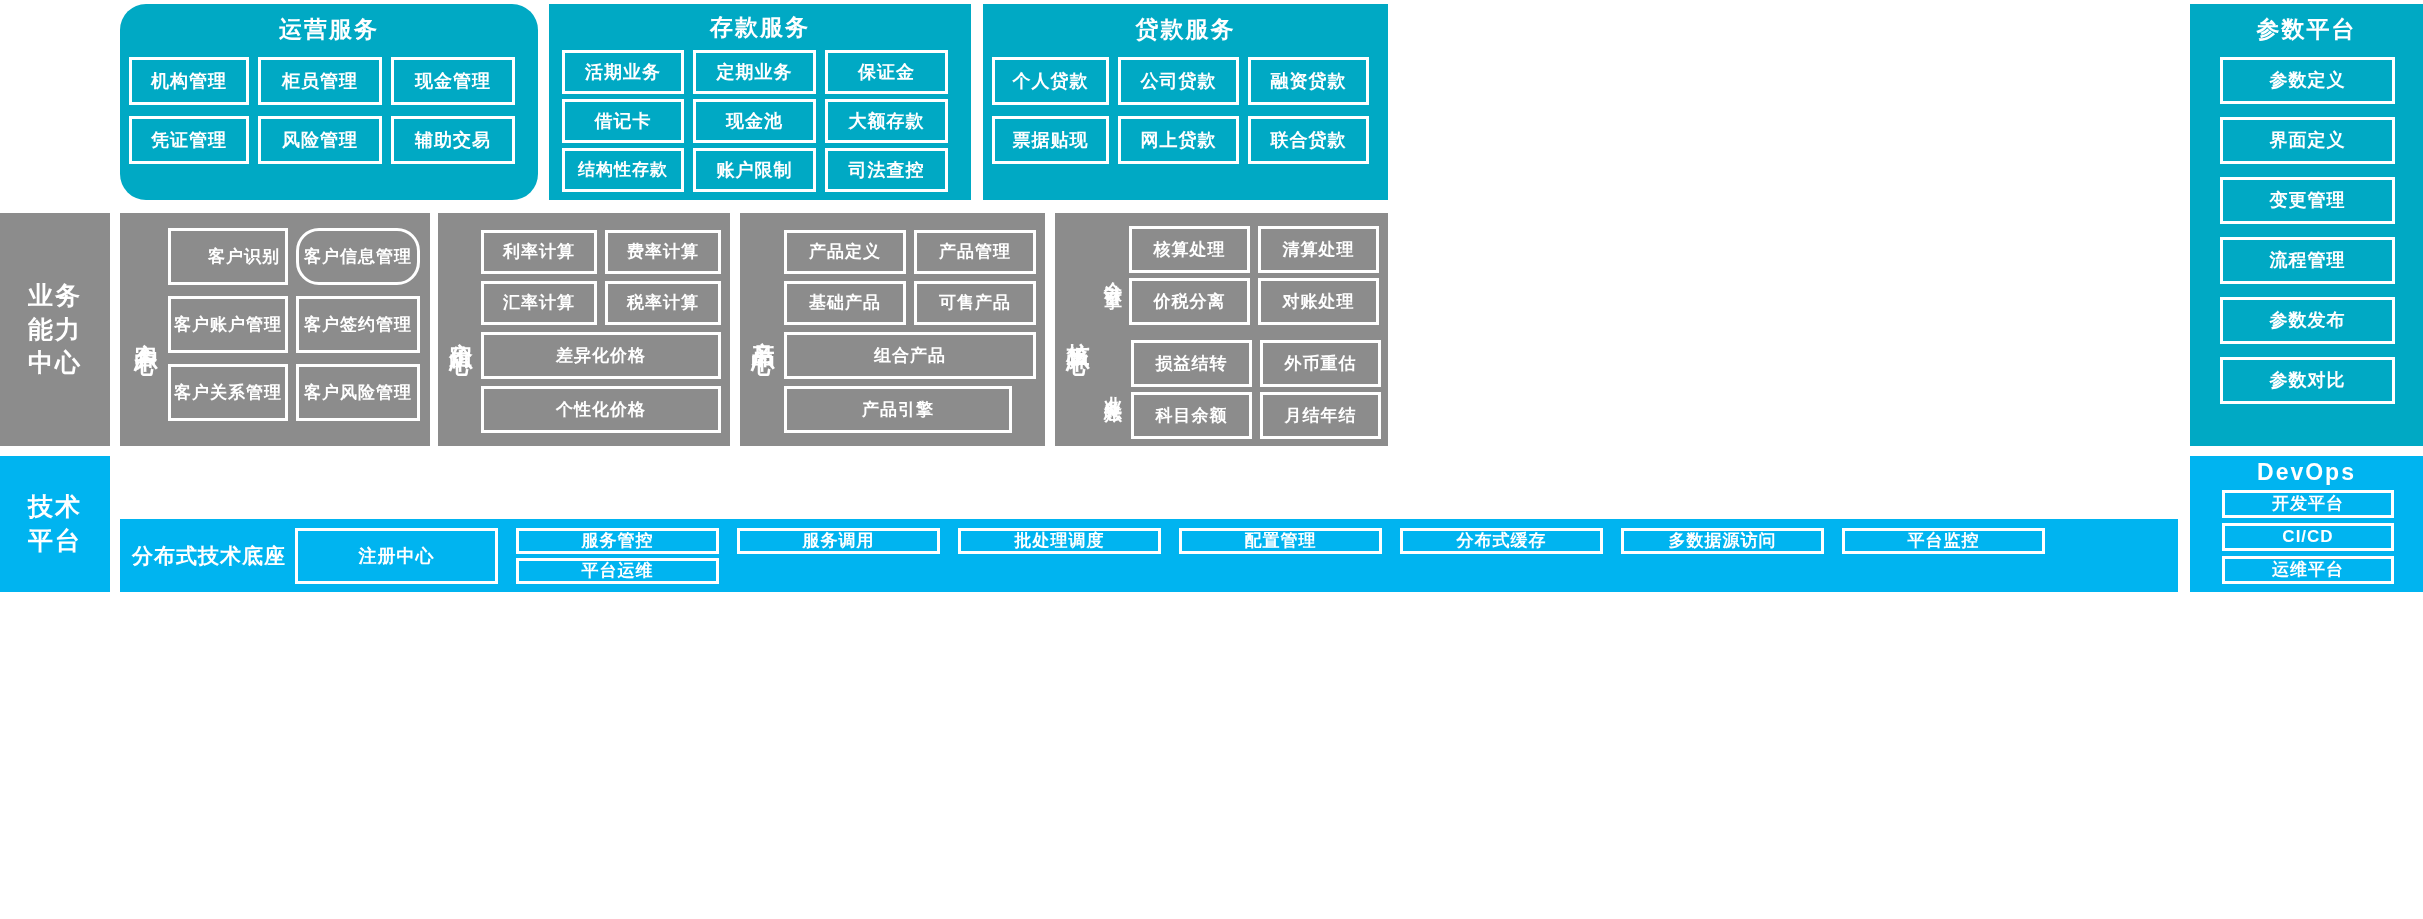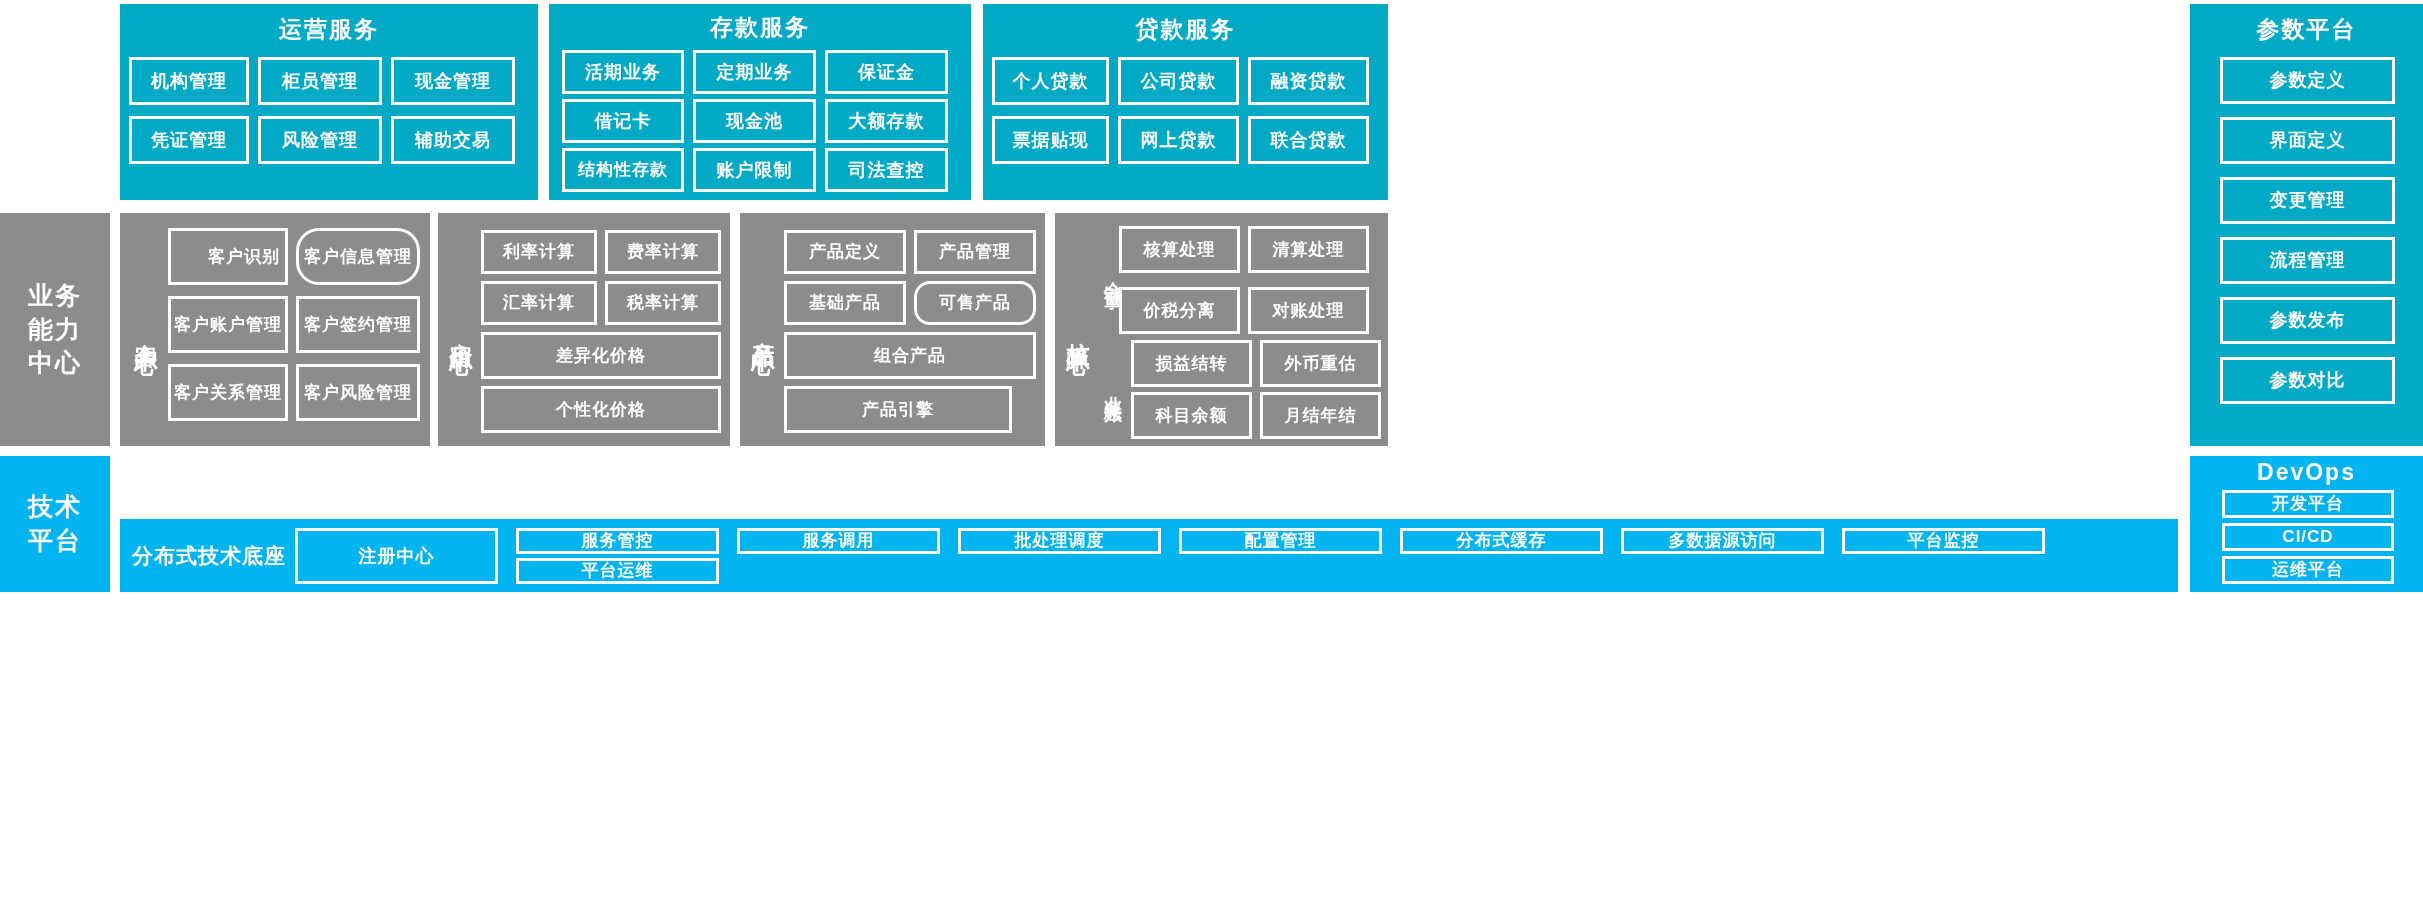--- a/index.html
+++ b/index.html
@@ -70,21 +70,21 @@
     align-items: center;
     letter-spacing: 1px;
   }
 </style>
 </head>
 <body>
 
 <div id="root">
 
 
-  <div class="panel teal" style="left:120px; top:4px; width:418px; height:196px;">
+  <div class="panel teal" style="left:120px; top:4px; width:418px; height:196px;border-radius:26px;">
     <div class="group-title" style="margin-top:10px; font-size:23px;">运营服务</div>
     <div style="position:absolute; left:9px; top:53px; width:400px; display:flex; flex-wrap:wrap; gap:11px 9px;">
       <div class="cell teal" style="width:120px; height:48px; font-size:18px;">机构管理</div>
       <div class="cell teal" style="width:124px; height:48px; font-size:18px;">柜员管理</div>
       <div class="cell teal" style="width:124px; height:48px; font-size:18px;">现金管理</div>
       <div class="cell teal" style="width:120px; height:48px; font-size:18px;">凭证管理</div>
       <div class="cell teal" style="width:124px; height:48px; font-size:18px;">风险管理</div>
       <div class="cell teal" style="width:124px; height:48px; font-size:18px;">辅助交易</div>
     </div>
   </div>
@@ -159,33 +159,33 @@
       <div class="cell gray" style="width:240px; height:47px; font-size:17px;">个性化价格</div>
     </div>
   </div>
 
   <div class="panel gray" style="left:740px; top:213px; width:305px; height:233px;">
     <div class="vlabel" style="position:absolute; left:8px; top:0; height:233px; width:32px; font-size:23px;">产品中心</div>
     <div style="position:absolute; left:44px; top:17px; width:252px; display:flex; flex-wrap:wrap; gap:7px 8px;">
       <div class="cell gray" style="width:122px; height:44px; font-size:17px;">产品定义</div>
       <div class="cell gray" style="width:122px; height:44px; font-size:17px;">产品管理</div>
       <div class="cell gray" style="width:122px; height:44px; font-size:17px;">基础产品</div>
-      <div class="cell gray" style="width:122px; height:44px; font-size:17px;border-radius:16px;">可售产品</div>
+      <div class="cell gray" style="width:122px; height:44px; font-size:17px;">可售产品</div>
       <div class="cell gray" style="width:252px; height:47px; font-size:17px;">组合产品</div>
       <div class="cell gray" style="width:228px; height:47px; font-size:17px;">产品引擎</div>
     </div>
   </div>
 
   <div class="panel gray" style="left:1055px; top:213px; width:333px; height:233px;">
     <div class="vlabel" style="position:absolute; left:8px; top:0; height:233px; width:32px; font-size:23px;">核算中心</div>
 
     <div class="vlabel" style="position:absolute; left:44px; top:10px; height:100px; width:28px; font-size:18px;">会计引擎</div>
     <div class="vlabel" style="position:absolute; left:44px; top:124px; height:100px; width:28px; font-size:18px;">业务总账</div>
 
-    <div style="position:absolute; left:64px; top:13px; width:250px; display:flex; flex-wrap:wrap; gap:14px 8px;">
+    <div style="position:absolute; left:74px; top:13px; width:250px; display:flex; flex-wrap:wrap; gap:5px 8px;">
       <div class="cell gray" style="width:121px; height:47px; font-size:17px;">核算处理</div>
       <div class="cell gray" style="width:121px; height:47px; font-size:17px;">清算处理</div>
       <div class="cell gray" style="width:121px; height:47px; font-size:17px;">价税分离</div>
       <div class="cell gray" style="width:121px; height:47px; font-size:17px;">对账处理</div>
     </div>
     <div style="position:absolute; left:76px; top:127px; width:250px; display:flex; flex-wrap:wrap; gap:5px 8px;">
       <div class="cell gray" style="width:121px; height:47px; font-size:17px;">损益结转</div>
       <div class="cell gray" style="width:121px; height:47px; font-size:17px;">外币重估</div>
       <div class="cell gray" style="width:121px; height:47px; font-size:17px;">科目余额</div>
       <div class="cell gray" style="width:121px; height:47px; font-size:17px;">月结年结</div>

